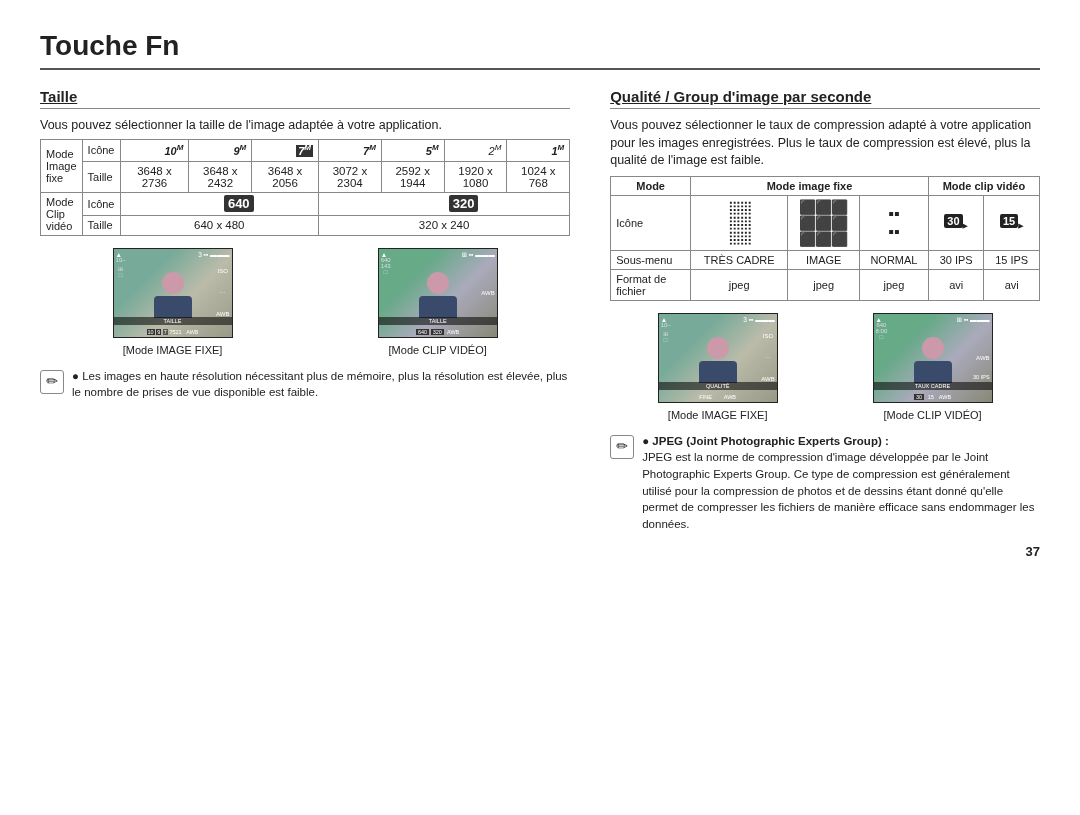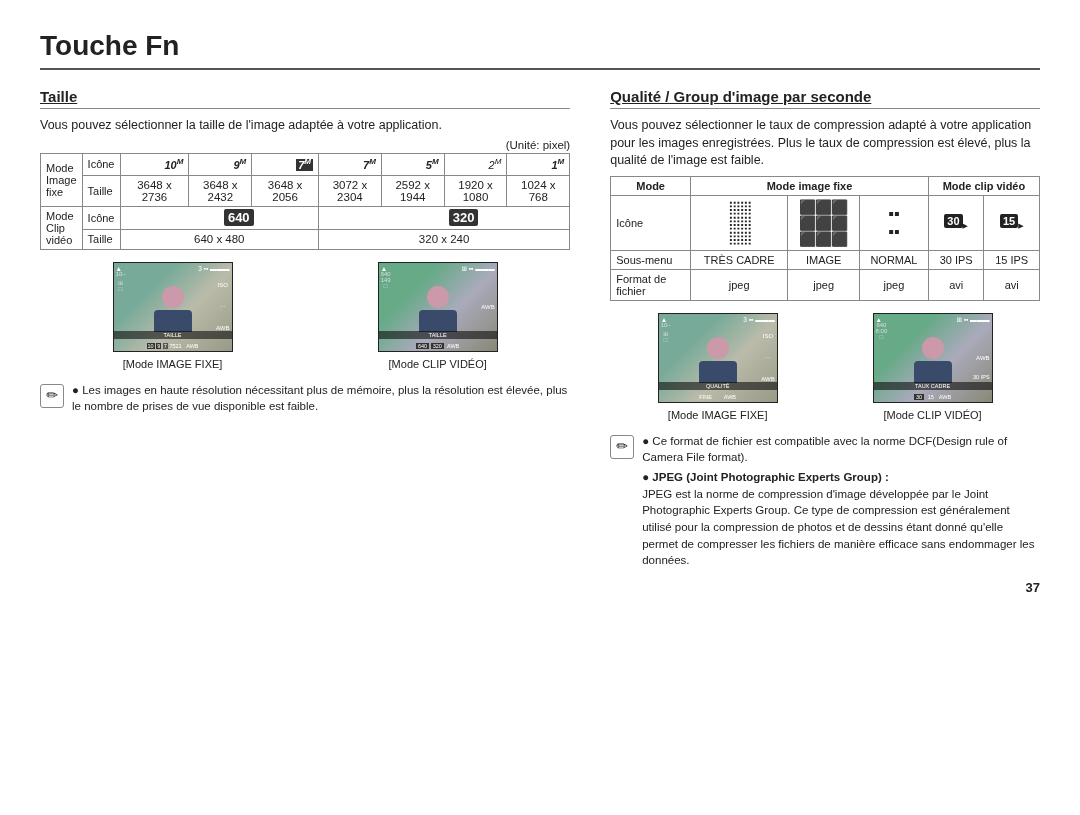--- a/index.html
+++ b/index.html
@@ -171,21 +171,20 @@
 </head>
 <body>
 
 <h1 class="page-title">Touche Fn</h1>
 
 <div class="two-col">
 
   <div class="col-left">
     <h2 class="section-title">Taille</h2>
     <p class="section-desc">Vous pouvez sélectionner la taille de l'image adaptée à votre application.</p>
-    <div class="unit-note">(Unité: pixel)</div>
 
     <table>
       <tbody>
 
         <tr>
           <td class="row-label" rowspan="2">Mode<br>Image<br>fixe</td>
           <td class="row-label">Icône</td>
           <td class="icon-cell"><span class="size-icon" style="font-style:italic;font-weight:bold;font-size:11px;">10<span style="vertical-align:super;font-size:8px;">M</span></span></td>
           <td class="icon-cell"><span class="size-icon" style="font-style:italic;font-weight:bold;font-size:11px;">9<span style="vertical-align:super;font-size:8px;">M</span></span></td>
           <td class="icon-cell"><span class="size-icon" style="font-style:italic;font-weight:bold;font-size:11px;background:#333;color:#fff;padding:0 2px;">7<span style="vertical-align:super;font-size:8px;">M</span></span></td>
@@ -390,21 +389,20 @@
           </div>
           <div style="position:absolute;bottom:22px;right:2px;color:#fff;font-size:5.5px;">30 IPS</div>
         </div>
         <div class="caption">[Mode CLIP VIDÉO]</div>
       </div>
     </div>
 
     <div class="note-block">
       <div class="note-icon">✏</div>
       <div class="note-text">
-        <p>● <span>Ce format de fichier est compatible avec la norme DCF(Design rule of Camera File format).</span></p>
         <p>● <strong>JPEG (Joint Photographic Experts Group) :</strong><br>
         JPEG est la norme de compression d'image développée par le Joint Photographic Experts Group. Ce type de compression est généralement utilisé pour la compression de photos et de dessins étant donné qu'elle permet de compresser les fichiers de manière efficace sans endommager les données.</p>
       </div>
     </div>
   </div>
 </div>
 
 <div class="page-number">37</div>
 
 </body></html>

